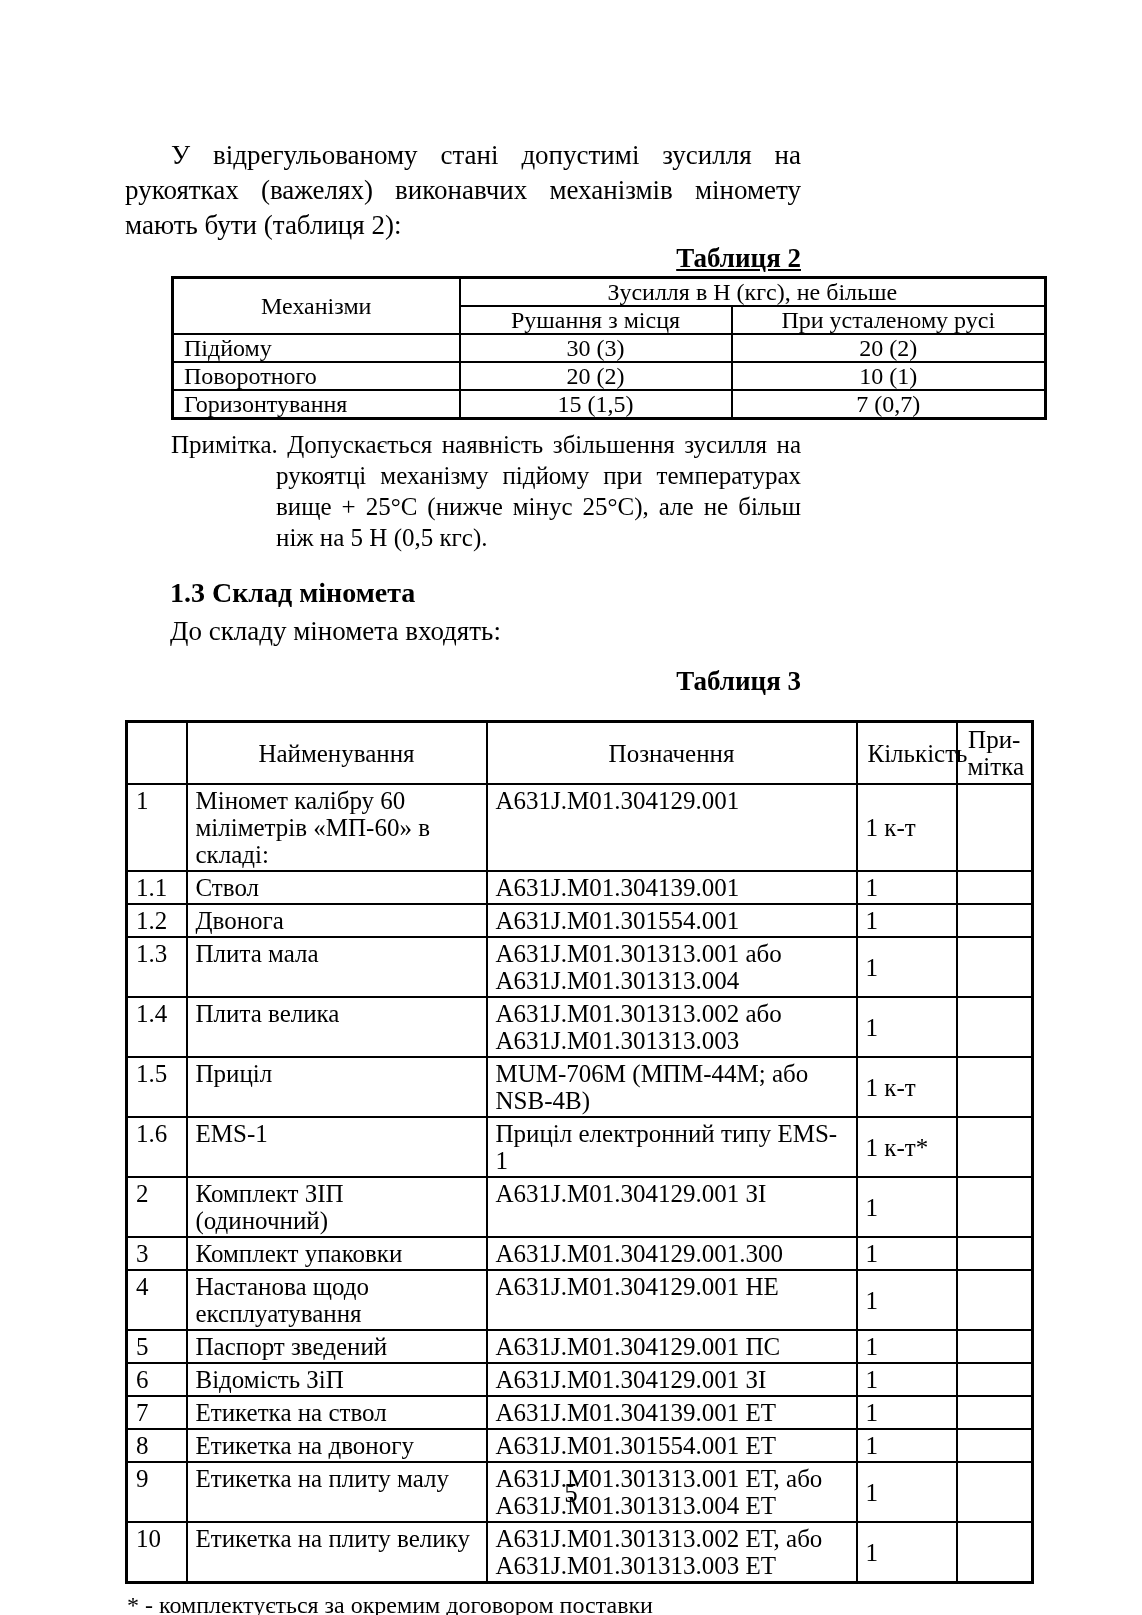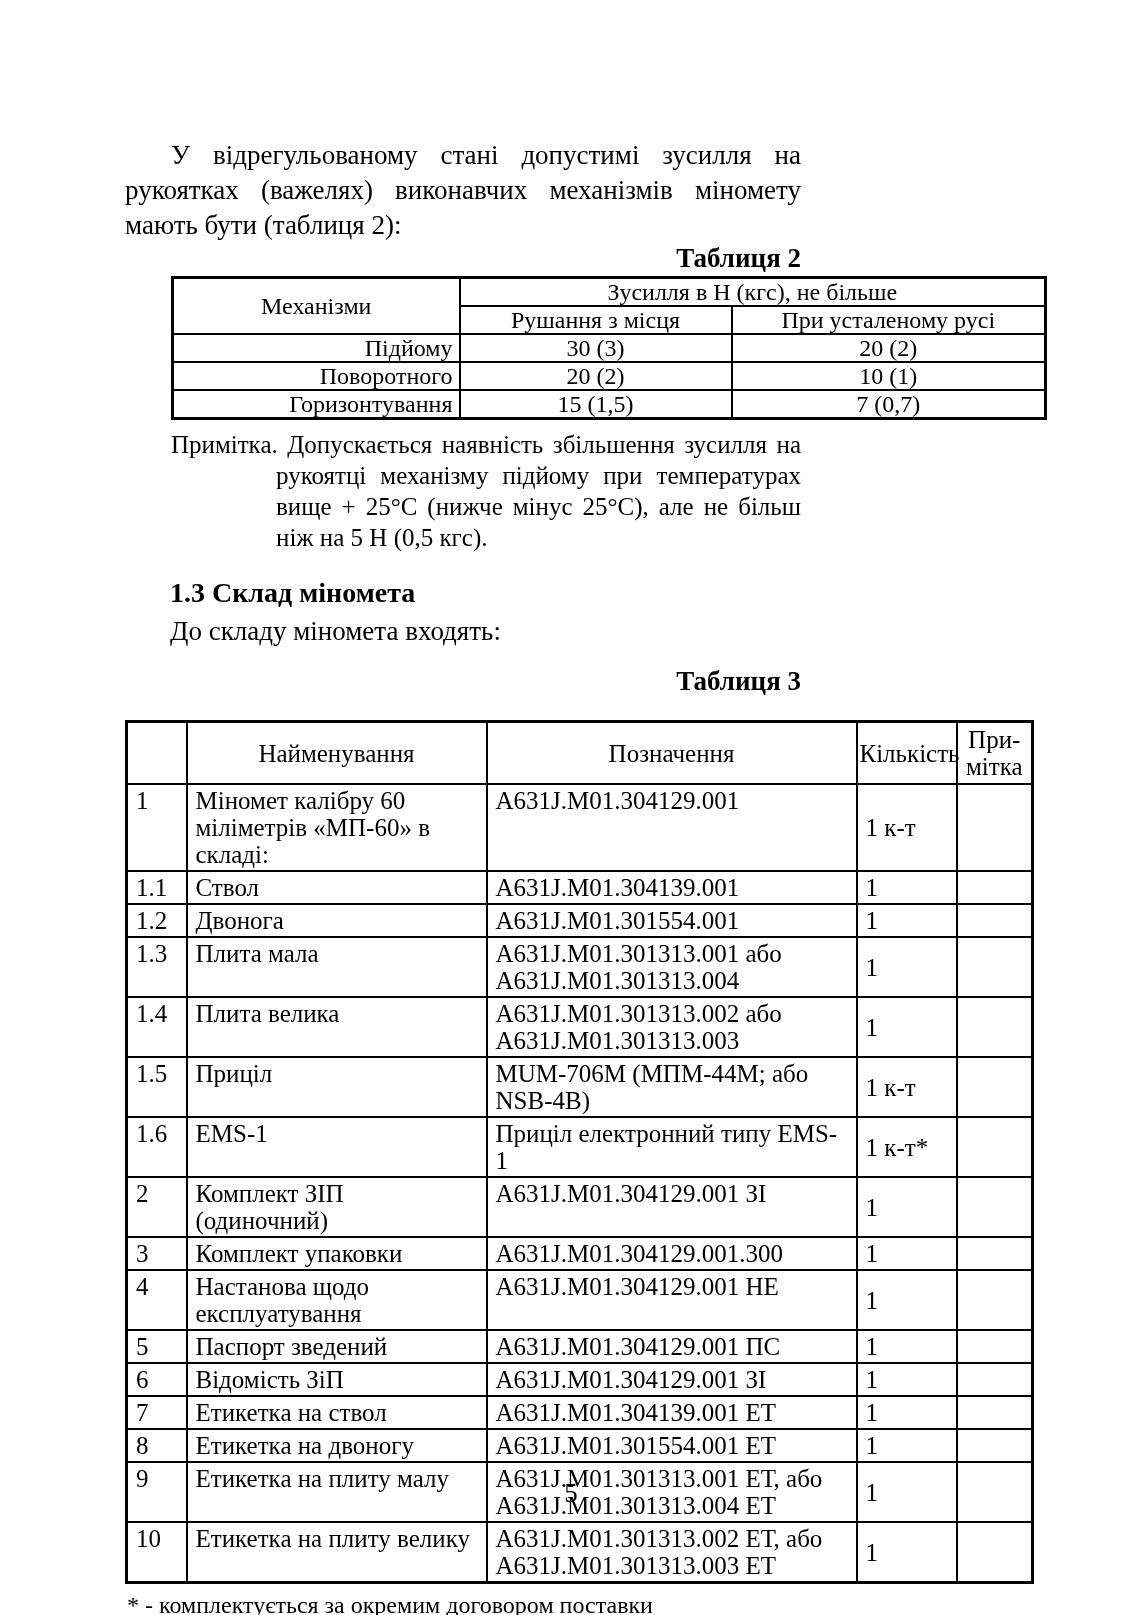--- a/index.html
+++ b/index.html
@@ -29,42 +29,42 @@
     text-align: justify;
     text-indent: 46px;
   }
   .caption {
     font-weight: bold;
     font-size: 27px;
     line-height: 30px;
     text-align: right;
     margin: 0;
   }
-  .cap2 { margin-top: 0px; }
+  .cap2 { margin-top: 0px; text-decoration: underline; }
   .cap3 { margin-top: 18px; }
 
   table { border-collapse: collapse; }
 
   
   .t2 {
     width: 873px;
     margin-top: 3px;
     table-layout: fixed;
     border: 3px solid #000;
     margin-left: 46px;
   }
   .t2 td {
     border: 2px solid #000;
     font-size: 24px;
     line-height: 26px;
     padding: 0 6px;
     text-align: center;
     vertical-align: middle;
   }
-  .t2 td.left { text-align: right; padding-left: 10px; }
+  .t2 td.left { text-align: left; padding-left: 10px; }
 
   
   .note {
     margin: 9px 0 0 46px;
     font-size: 25px;
     line-height: 31px;
     text-align: justify;
     padding-left: 105px;
     text-indent: -105px;
   }
@@ -95,21 +95,21 @@
     padding: 2px 8px;
     vertical-align: top;
     text-align: left;
     white-space: pre-line;
     font-weight: normal;
   }
   .t3 th {
     text-align: center;
     vertical-align: middle;
     height: 58px;
-    padding: 1px 2px;
+    padding: 1px 10px;
   }
   .t3 th.qh { white-space: nowrap; }
   .t3 td.qty { vertical-align: middle; }
   .t3 td.num { padding-left: 8px; }
 
   .footnote {
     margin: 7px 0 0 2px;
     font-size: 24px;
     line-height: 28px;
   }

